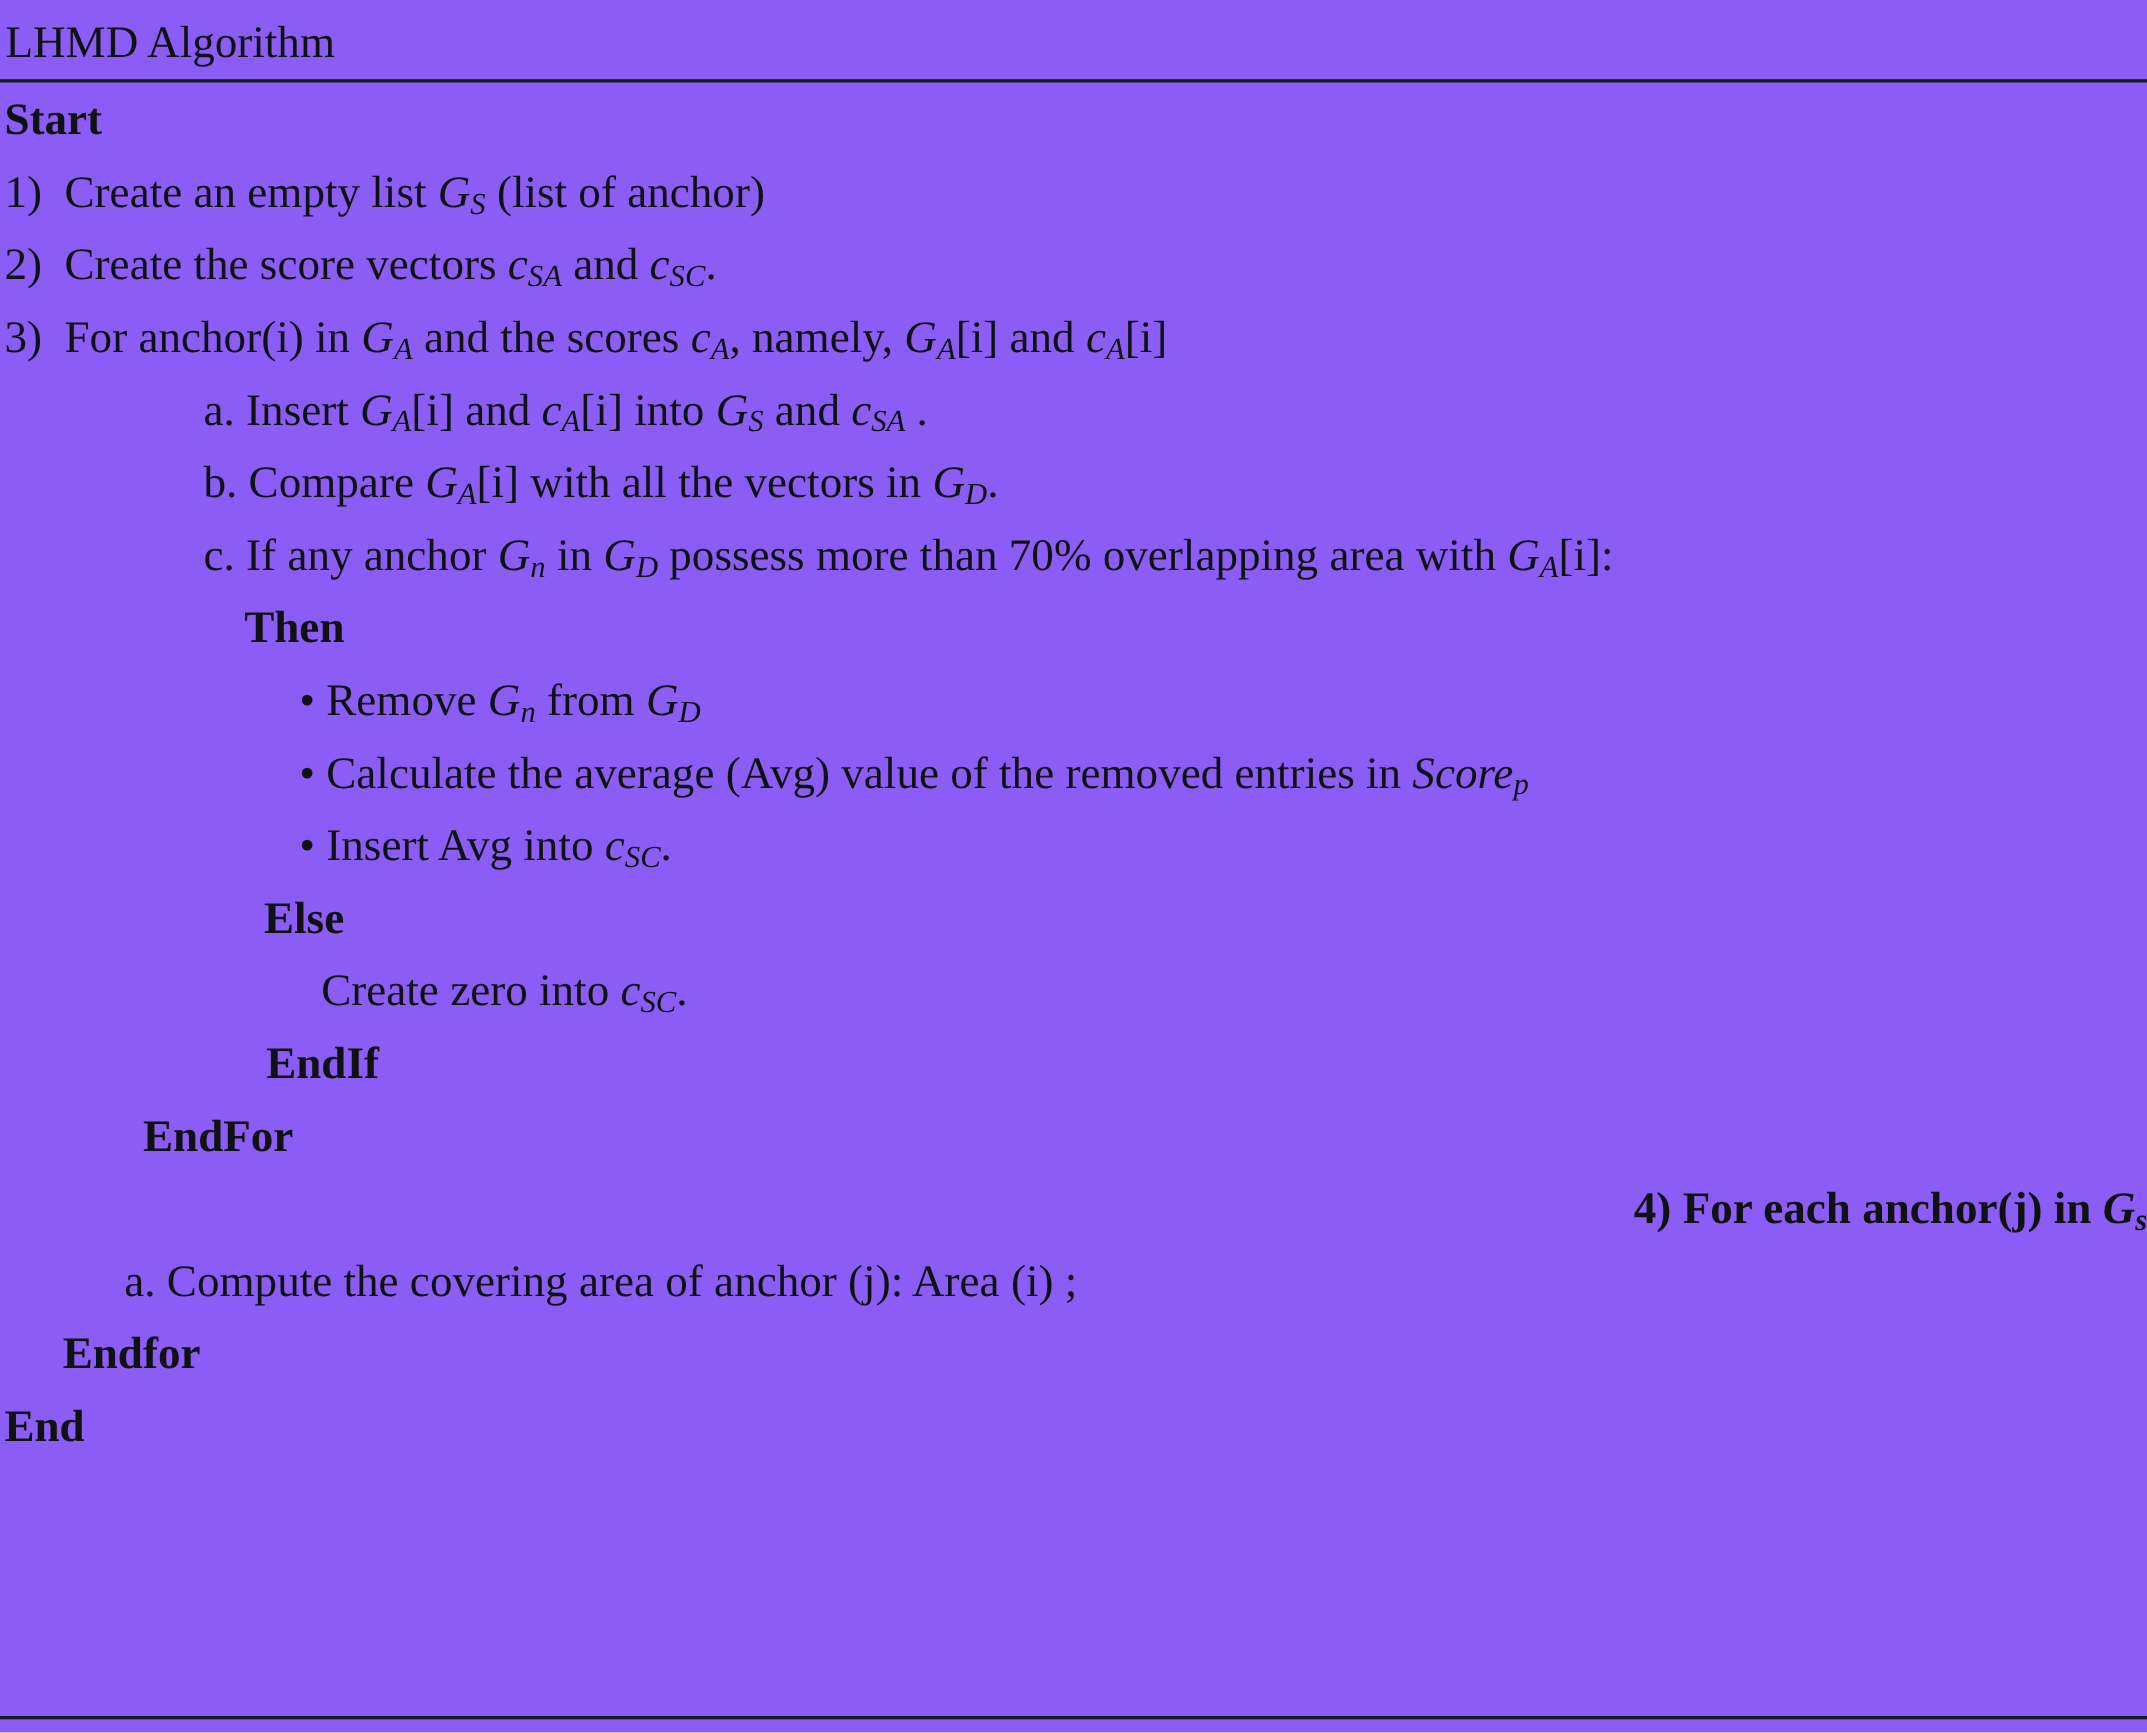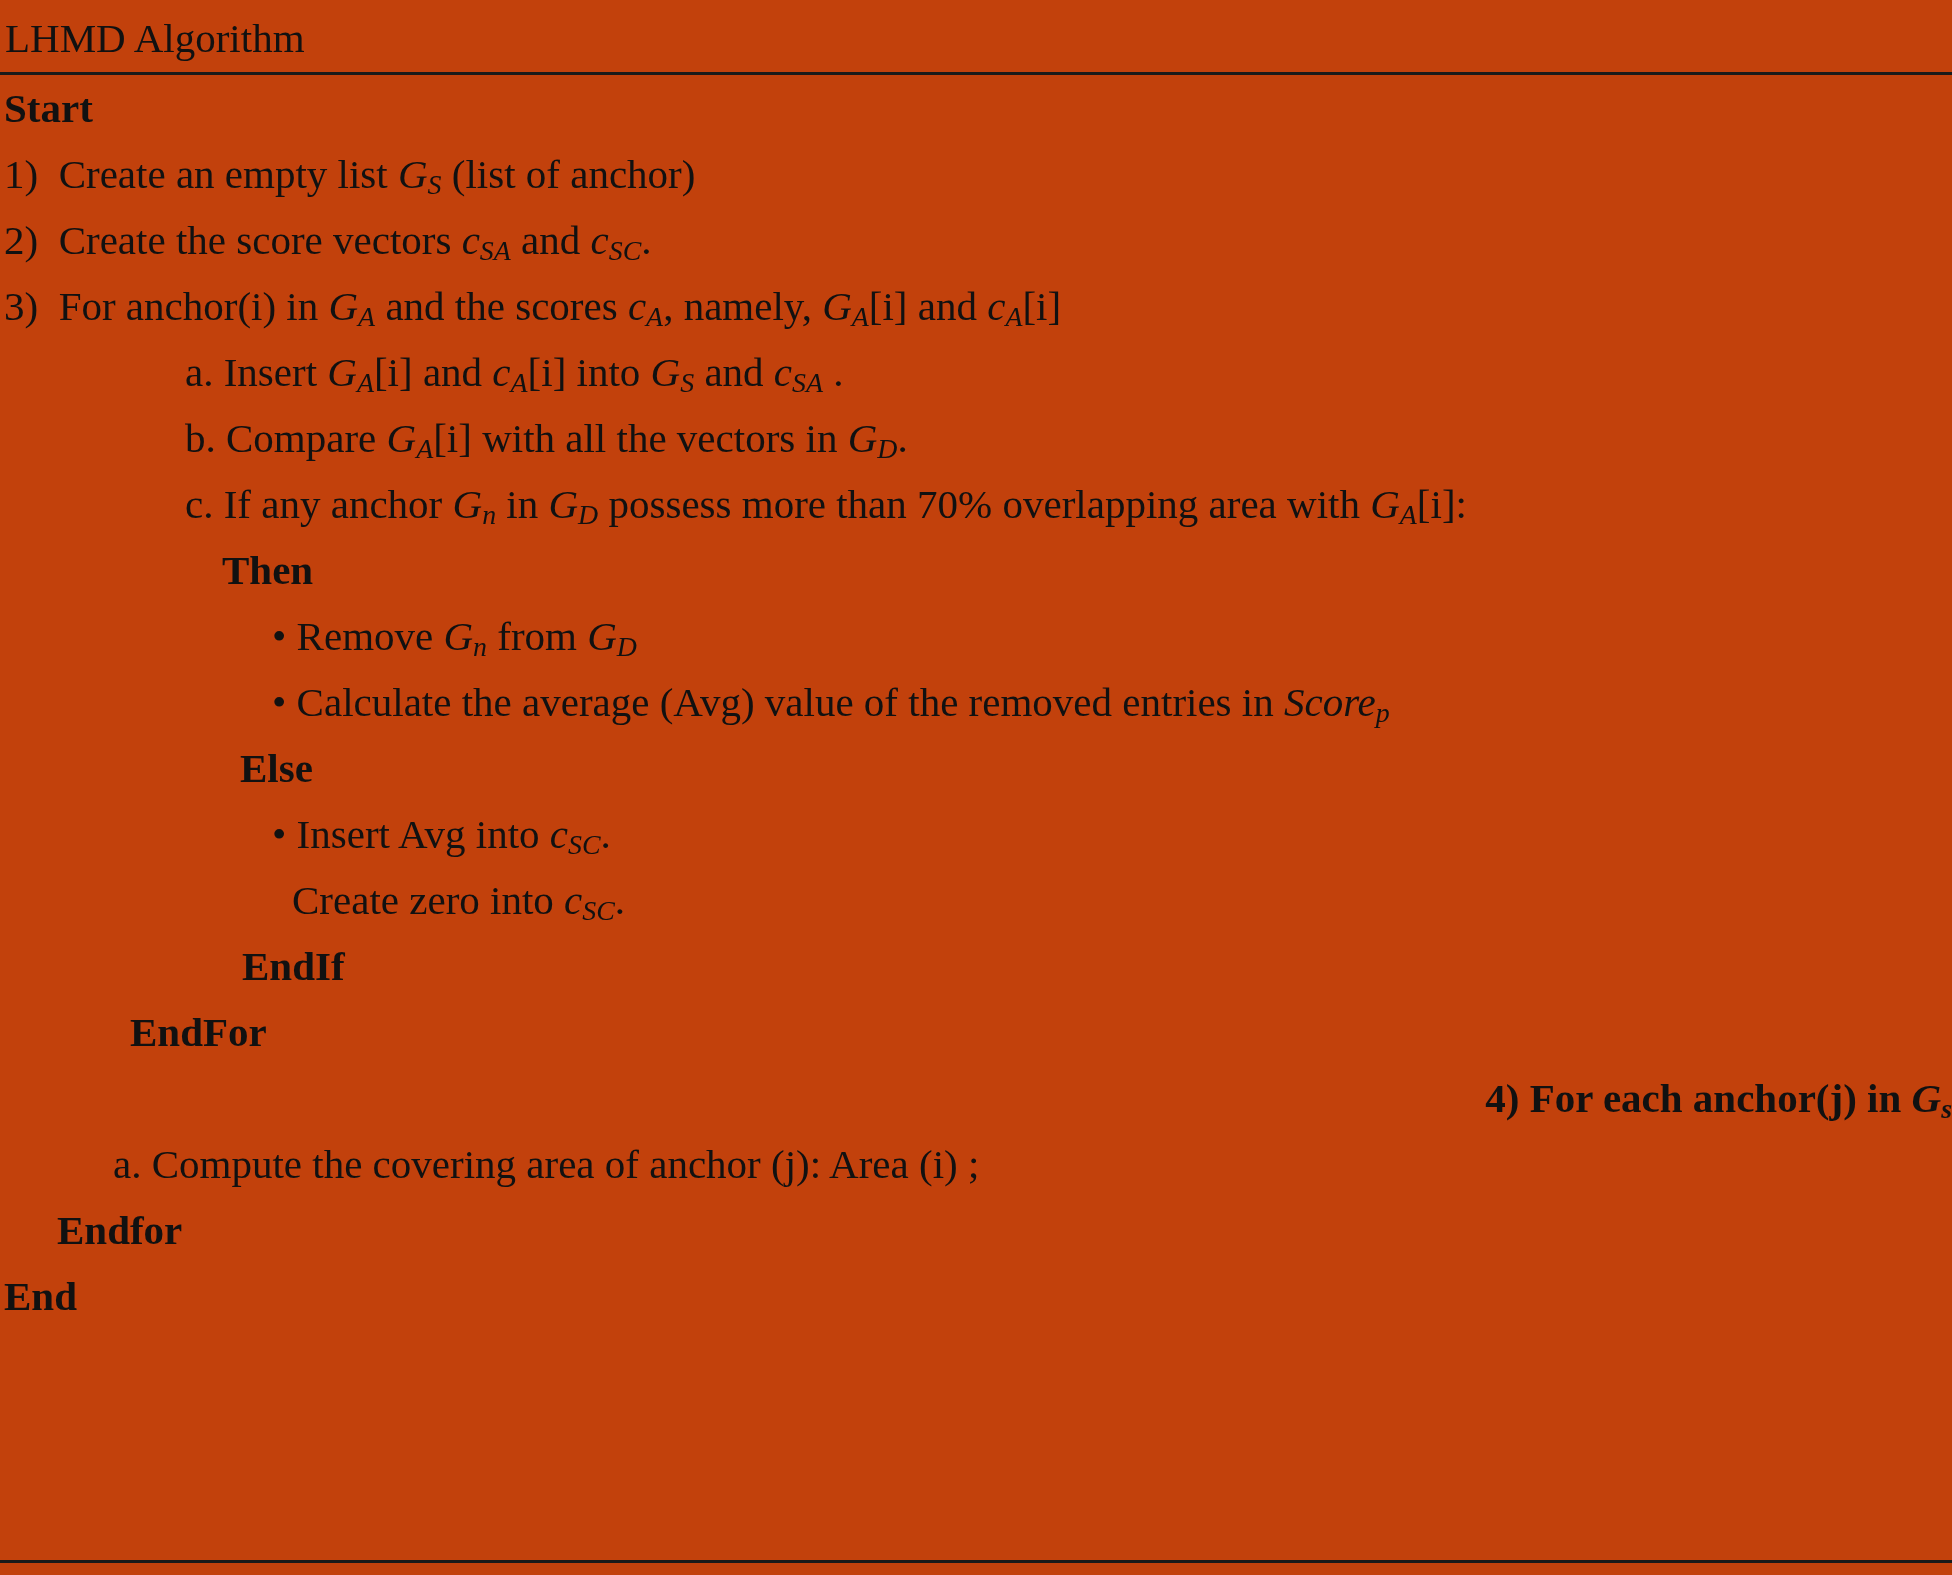--- a/index.html
+++ b/index.html
@@ -1,20 +1,20 @@
 <!DOCTYPE html>
 <html><head>
 <meta charset="utf-8">
 <style>
   html, body { margin: 0; padding: 0; background: #ffffff; }
   .page {
     position: relative;
     width: 1952px;
     height: 1575px;
-    background: #c2410c;
+    background: #8b5cf6;
     box-sizing: border-box;
     display: flex;
     flex-direction: column;
     padding: 10px 0 12px 0;
     font-family: "Liberation Serif", "DejaVu Serif", serif;
     color: #111111;
   }
   .title {
     font-size: 41px;
     line-height: 56px;
@@ -56,22 +56,22 @@
       <div class="line" style="padding-left: 4px;"><span class="seg-b">Start</span></div>
       <div class="line" style="padding-left: 4px;"><span>1) </span><span>Create an empty list </span><span class="seg-i">G</span><span class="seg-i seg-sub">S</span><span> (list of anchor)</span></div>
       <div class="line" style="padding-left: 4px;"><span>2) </span><span>Create the score vectors </span><span class="seg-i">c</span><span class="seg-i seg-sub">SA</span><span> and </span><span class="seg-i">c</span><span class="seg-i seg-sub">SC</span><span>.</span></div>
       <div class="line" style="padding-left: 4px;"><span>3) </span><span>For anchor(i) in </span><span class="seg-i">G</span><span class="seg-i seg-sub">A</span><span> and the scores </span><span class="seg-i">c</span><span class="seg-i seg-sub">A</span><span>, namely, </span><span class="seg-i">G</span><span class="seg-i seg-sub">A</span><span>[i] and </span><span class="seg-i">c</span><span class="seg-i seg-sub">A</span><span>[i]</span></div>
       <div class="line" style="padding-left: 185px;"><span>a. Insert </span><span class="seg-i">G</span><span class="seg-i seg-sub">A</span><span>[i] and </span><span class="seg-i">c</span><span class="seg-i seg-sub">A</span><span>[i] into </span><span class="seg-i">G</span><span class="seg-i seg-sub">S</span><span> and </span><span class="seg-i">c</span><span class="seg-i seg-sub">SA</span><span> .</span></div>
       <div class="line" style="padding-left: 185px;"><span>b. Compare </span><span class="seg-i">G</span><span class="seg-i seg-sub">A</span><span>[i] with all the vectors in </span><span class="seg-i">G</span><span class="seg-i seg-sub">D</span><span>.</span></div>
       <div class="line" style="padding-left: 185px;"><span>c. If any anchor </span><span class="seg-i">G</span><span class="seg-i seg-sub">n</span><span> in </span><span class="seg-i">G</span><span class="seg-i seg-sub">D</span><span> possess more than 70% overlapping area with </span><span class="seg-i">G</span><span class="seg-i seg-sub">A</span><span>[i]:</span></div>
       <div class="line" style="padding-left: 222px;"><span class="seg-b">Then</span></div>
       <div class="line" style="padding-left: 272px;"><span>• Remove </span><span class="seg-i">G</span><span class="seg-i seg-sub">n</span><span> from </span><span class="seg-i">G</span><span class="seg-i seg-sub">D</span></div>
       <div class="line" style="padding-left: 272px;"><span>• Calculate the average (Avg) value of the removed entries in </span><span class="seg-i">Score</span><span class="seg-i seg-sub">p</span></div>
+      <div class="line" style="padding-left: 272px;"><span>• Insert Avg into </span><span class="seg-i">c</span><span class="seg-i seg-sub">SC</span><span>.</span></div>
       <div class="line" style="padding-left: 240px;"><span class="seg-b">Else</span></div>
-      <div class="line" style="padding-left: 272px;"><span>• Insert Avg into </span><span class="seg-i">c</span><span class="seg-i seg-sub">SC</span><span>.</span></div>
       <div class="line" style="padding-left: 292px;"><span>Create zero into </span><span class="seg-i">c</span><span class="seg-i seg-sub">SC</span><span>.</span></div>
       <div class="line" style="padding-left: 242px;"><span class="seg-b">EndIf</span></div>
       <div class="line" style="padding-left: 130px;"><span class="seg-b">EndFor</span></div>
       <div class="line" style="padding-left: 4px; text-align: right;"><span class="seg-b">4) For each anchor(j) in </span><span class="seg-b seg-i">G</span><span class="seg-b seg-i seg-sub">s</span></div>
       <div class="line" style="padding-left: 113px;"><span>a. Compute the covering area of anchor (j): Area (i) ;</span></div>
       <div class="line" style="padding-left: 57px;"><span class="seg-b">Endfor</span></div>
       <div class="line" style="padding-left: 4px;"><span class="seg-b">End</span></div>
     </div>
   <div class="rule bottom-rule"></div>
 </div>

